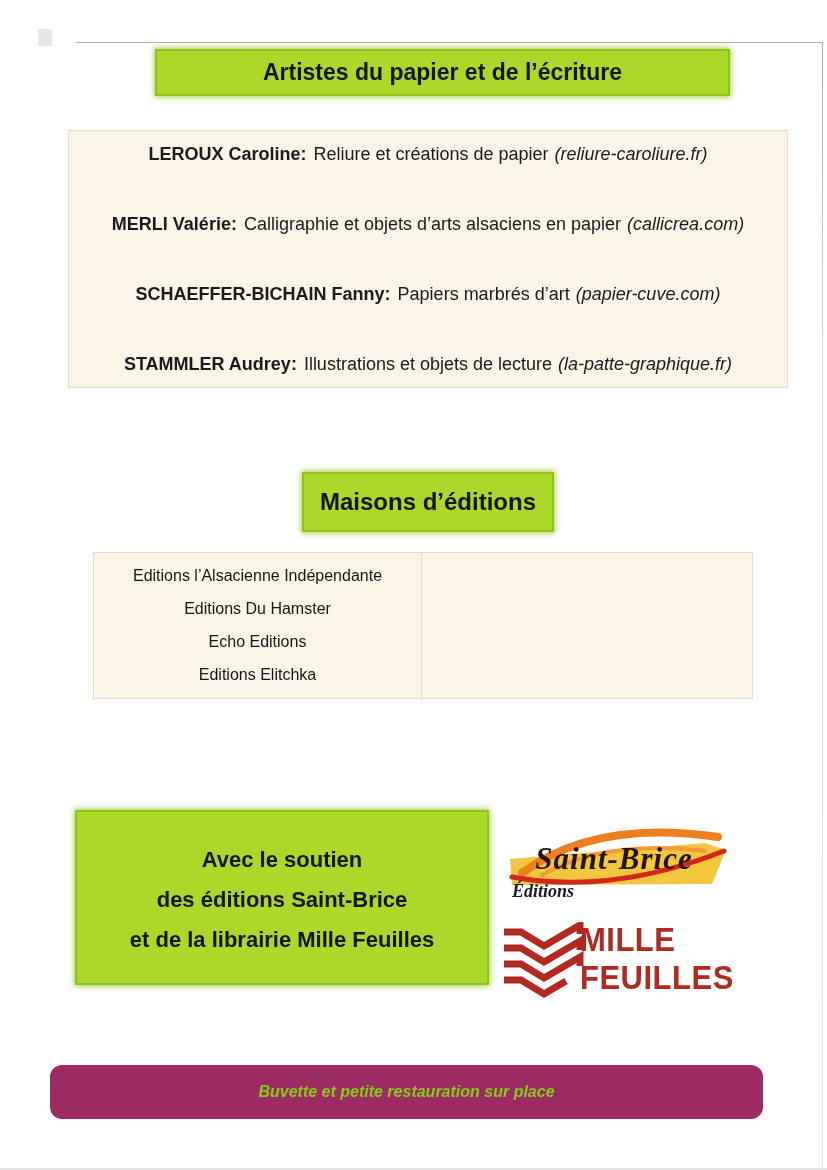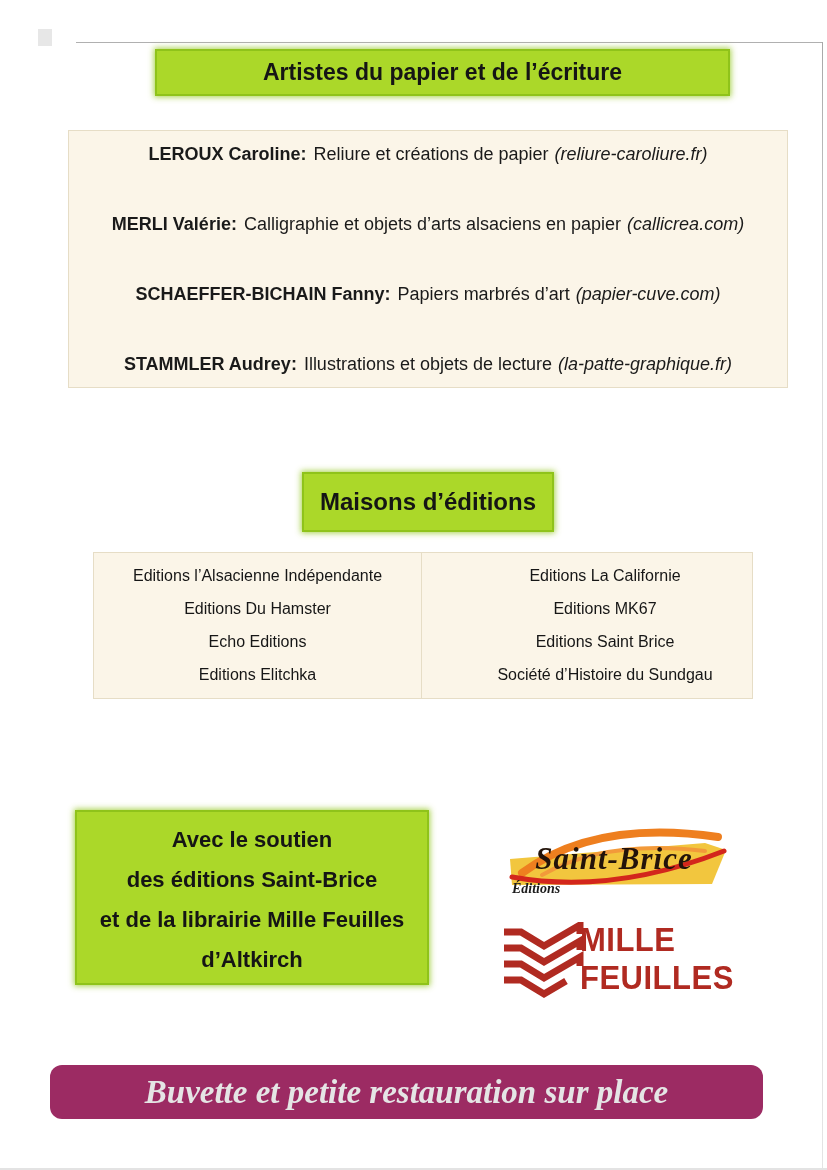--- a/index.html
+++ b/index.html
@@ -25,21 +25,21 @@
     background:var(--green);
     border:2px solid var(--green-edge);
     box-shadow:0 0 6px 1px rgba(150,200,40,.85);
     box-sizing:border-box;
     display:flex;align-items:center;justify-content:center;
     font-weight:bold;color:#151515;
   }
   .band-artists{position:absolute;left:155px;top:49px;width:575px;height:47px;font-size:23px;}
   .band-editions{position:absolute;left:302px;top:472px;width:252px;height:60px;font-size:24px;}
   .support-box{
-    position:absolute;left:75px;top:810px;width:354px;height:175px;
+    position:absolute;left:75px;top:810px;width:414px;height:175px;
     flex-direction:column;font-size:22px;line-height:40px;padding-top:4px;
   }
 
   
   .creambox{
     position:absolute;background:var(--cream);border:1px solid var(--cream-border);
     box-sizing:border-box;
     gap:36px;
   }
   .artists-box{left:68px;top:130px;width:720px;height:258px;
@@ -58,34 +58,34 @@
   
   .sb-logo{position:absolute;left:500px;top:813px;width:228px;height:102px;}
   .sb-name{
     position:absolute;left:8px;top:28px;width:212px;text-align:center;
     font-family:"Liberation Serif", serif;font-style:italic;font-weight:bold;
     font-size:31px;color:#23130a;letter-spacing:1px;
   }
   .sb-sub{
     position:absolute;left:12px;top:68px;
     font-family:"Liberation Serif", serif;font-style:italic;font-weight:bold;
-    font-size:14px;color:#1c1c1c;
+    font-size:18px;color:#1c1c1c;
   }
   .mf-logo{position:absolute;left:500px;top:922px;width:248px;height:80px;display:flex;}
   .mf-text{position:absolute;left:80px;top:0px;color:var(--brick);
     font-weight:bold;letter-spacing:.5px;line-height:36px;
     transform:scaleY(1.05);transform-origin:top left;}
   .mf-line{font-size:31px;}
 
   
   .footer-bar{
     position:absolute;left:50px;top:1065px;width:713px;height:54px;border-radius:12px;
     background:var(--magenta);display:flex;align-items:center;justify-content:center;
   }
-  .footer-text{color:#e5e5e5;font-weight:bold;font-style:italic;font-size:33px;font-family:Liberation Serif, serif;}
+  .footer-text{color:#84cc16;font-weight:bold;font-style:italic;font-size:16px;}
 </style>
 </head>
 <body>
 
 <div class="page">
 
   <div class="artifact-square"></div>
   <div class="artifact-hline"></div>
   <div class="artifact-vline"></div>
   <div class="artifact-bline"></div>
@@ -109,33 +109,26 @@
 
   <div class="green band-editions">Maisons d’éditions</div>
 
   <div class="creambox editors-box">
     <div class="editors-col left">
       <div class="editor-line">Editions l’Alsacienne Indépendante</div>
       <div class="editor-line">Editions Du Hamster</div>
       <div class="editor-line">Echo Editions</div>
       <div class="editor-line">Editions Elitchka</div>
     </div>
-    <div class="editors-col">
-      <div class="editor-line">Editions La Californie</div>
-      <div class="editor-line">Editions MK67</div>
-      <div class="editor-line">Editions Saint Brice</div>
-      <div class="editor-line">Société d’Histoire du Sundgau</div>
-    </div>
   </div>
 
   <div class="green support-box">
     <div>Avec le soutien</div>
     <div>des éditions Saint-Brice</div>
     <div>et de la librairie Mille Feuilles</div>
-    <div>d’Altkirch</div>
   </div>
 
   <div class="sb-logo">
     <svg width="228" height="102" viewBox="0 0 228 102">
       <polygon points="10,46 205,30 226,37 212,71 12,72" fill="var(--gold)"></polygon>
       <path d="M22,60 Q95,6 218,24" stroke="var(--orange)" stroke-width="8" fill="none" stroke-linecap="round"></path>
       <path d="M42,62 Q105,26 205,38" stroke="#f29a3a" stroke-width="4" fill="none" stroke-linecap="round"></path>
       <path d="M12,64 Q112,82 224,38" stroke="var(--red-swoosh)" stroke-width="5" fill="none" stroke-linecap="round"></path>
     </svg>
     <div class="sb-name">Saint-Brice</div>

